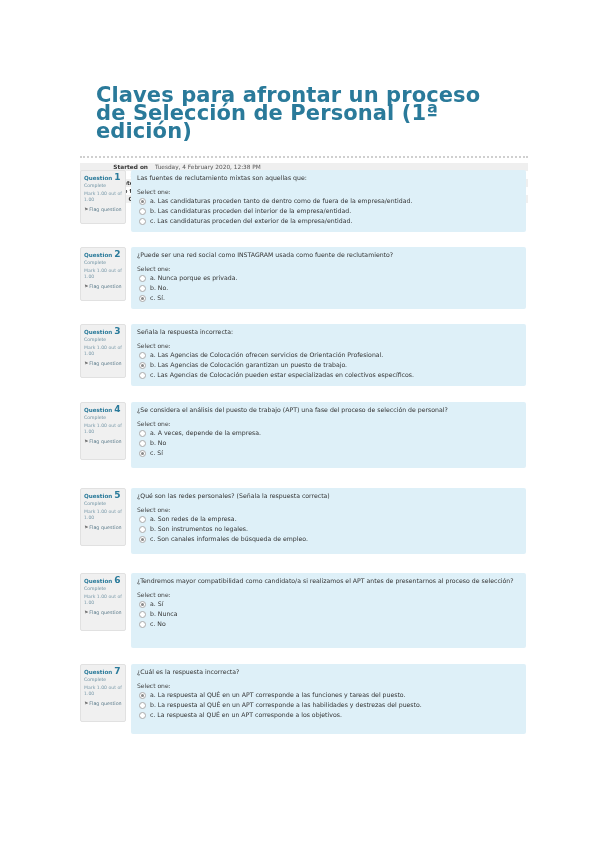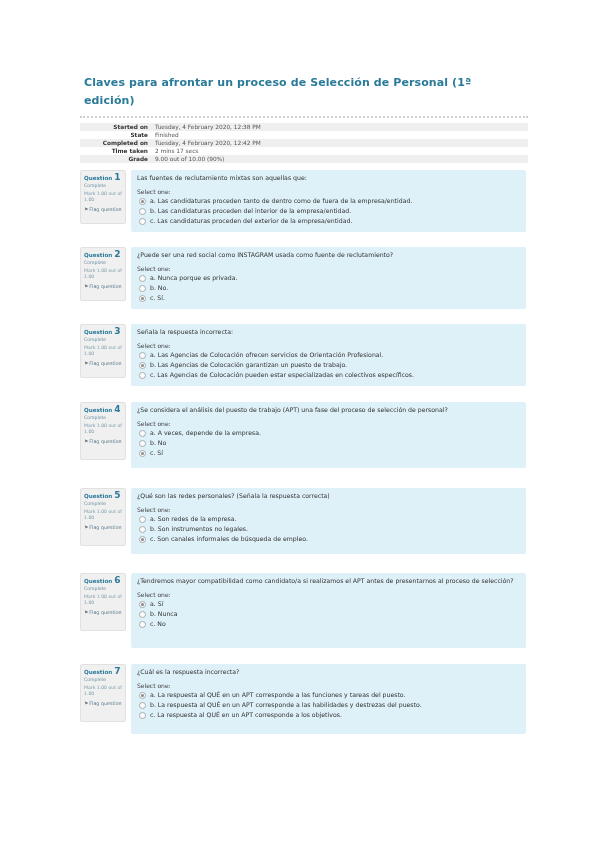--- a/index.html
+++ b/index.html
@@ -1,19 +1,19 @@
 <!DOCTYPE html>
 <html><head>
 <meta charset="utf-8">
 <style>
   html, body { margin: 0; padding: 0; background: #ffffff; }
   body { width: 600px; height: 848px; position: relative; overflow: hidden;
          font-family: "DejaVu Sans", sans-serif; color: #333; }
   .page { position: absolute; left: 80px; top: 70px; width: 448px; }
-  h1.title { margin: 4px; font-size: 11px; line-height: 18px; color: #2a7a9a;
+  h1.title { margin: 16px; font-size: 21px; line-height: 18px; color: #2a7a9a;
              font-weight: bold; letter-spacing: 0.1px; }
   .sep { margin-top: 6px; border-top: 2px dotted #cfcfcf; height: 0; }
   table.summary { width: 100%; border-collapse: collapse; margin-top: 5px; font-size: 5.8px; }
   table.summary tr:nth-child(odd) td { background: #efefef; }
   table.summary td { padding: 0 3px; height: 8px; line-height: 8px; color: #555; }
   table.summary td.k { width: 65px; text-align: right; font-weight: bold; color: #333; padding-right: 4px; }
   .q { position: absolute; left: 0; width: 448px; }
   .info { position: absolute; left: 0; top: 0; width: 46px; background: #f0f0f0;
           border: 1px solid #e1e1e1; border-radius: 2px; padding: 2px 2px 3px 3px; box-sizing: border-box; }
   .qno { font-size: 5.6px; color: #2a7a9a; font-weight: bold; line-height: 8px; }

